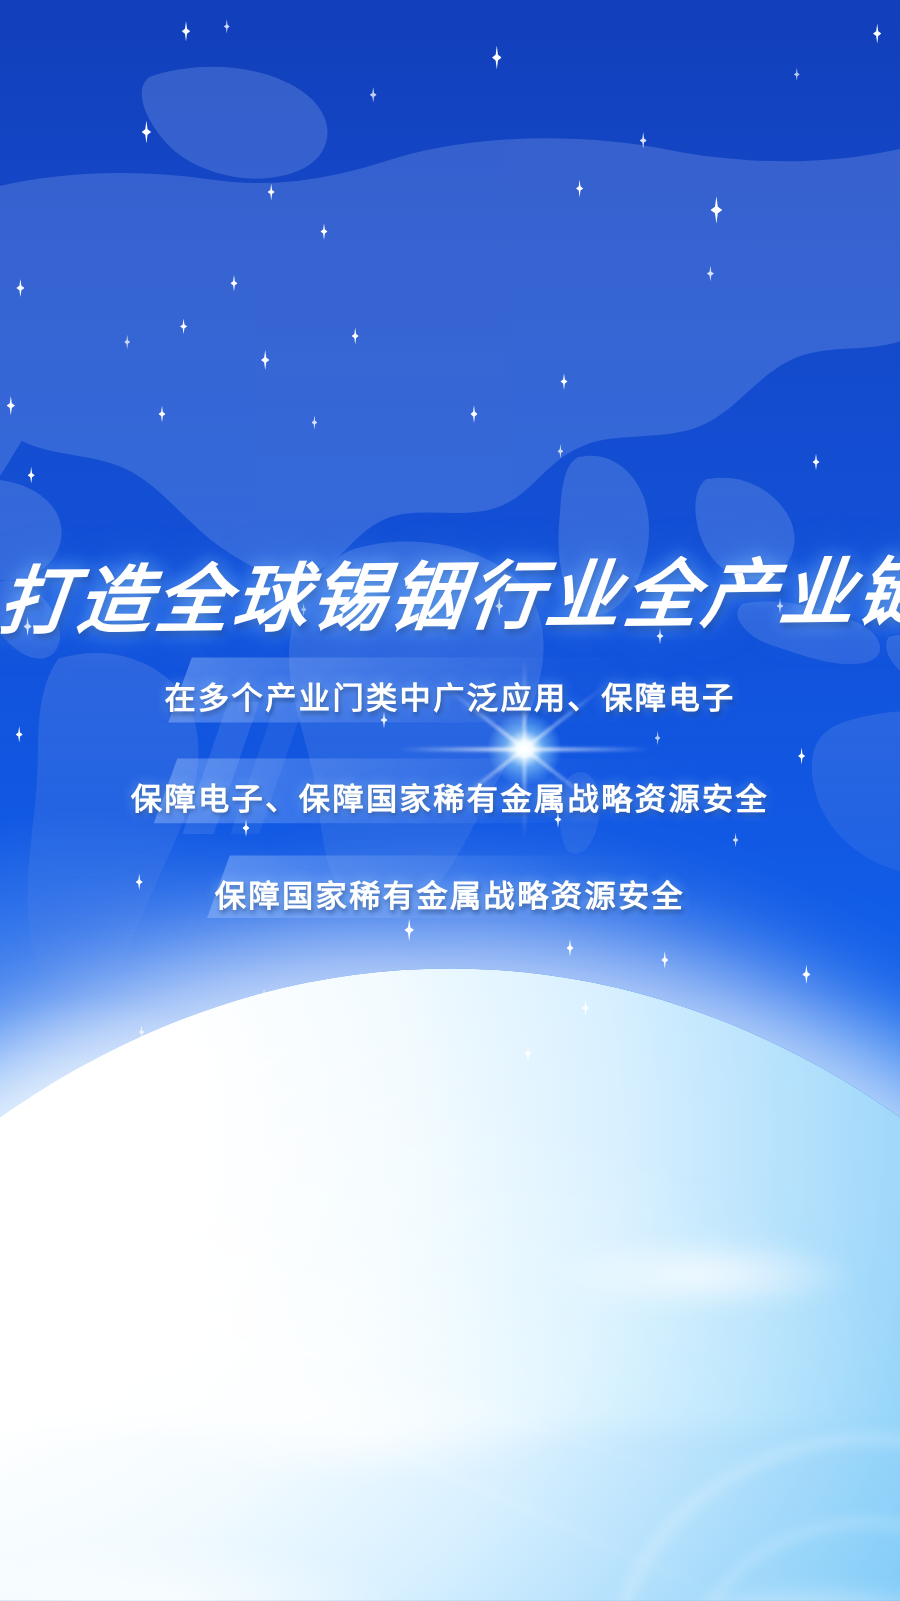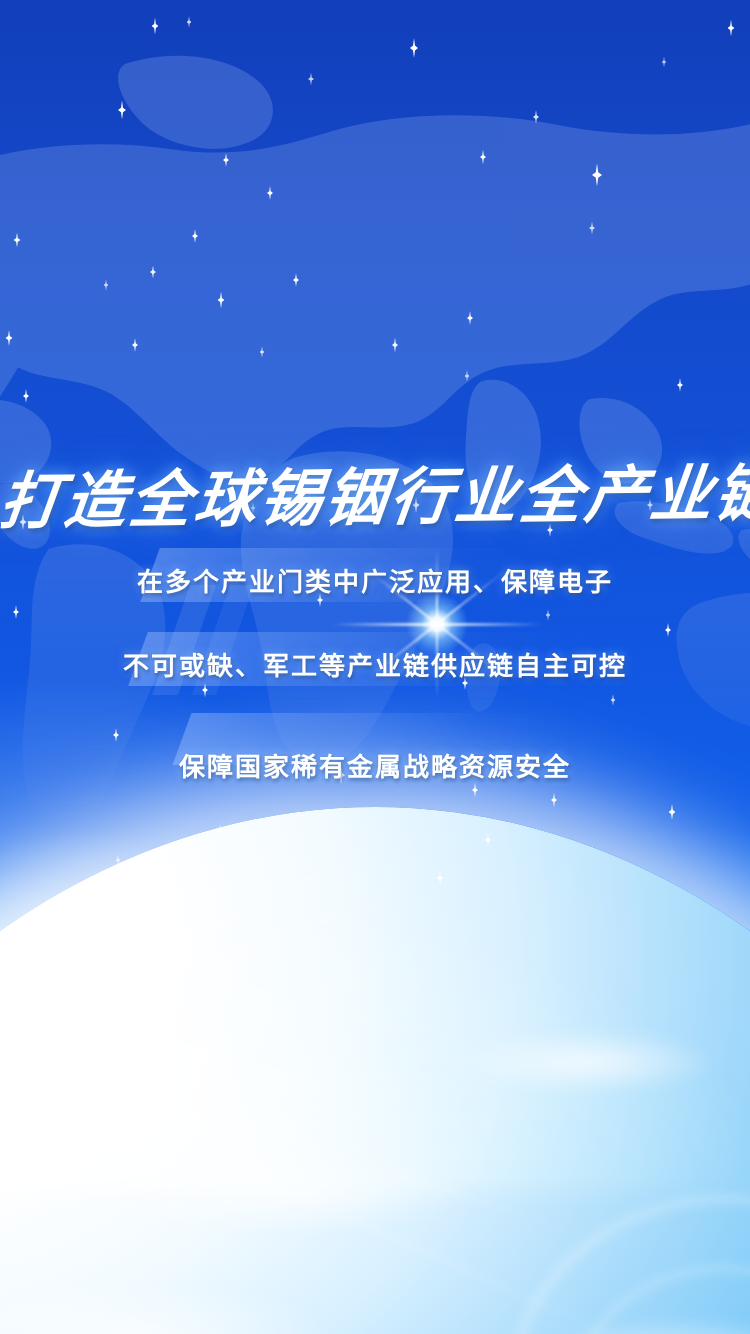--- a/index.html
+++ b/index.html
@@ -193,21 +193,21 @@
     font-size:26px;
     font-weight:700;
     letter-spacing:2px;
     white-space:nowrap;
     text-shadow:
       0 0 10px rgba(150,205,255,.6),
       1px 2px 4px rgba(10,35,95,.65);
   }
   .sub-1{top:561px;}
   .sub-2{top:645px;}
-  .sub-3{top:746px;}
+  .sub-3{top:726px;}
 
   
   .watermark{
     position:absolute;
     left:138px;top:575px;
     width:120px;height:130px;
     opacity:.17;
     pointer-events:none;
   }
 </style>
@@ -387,18 +387,18 @@
   <svg class="watermark" viewBox="0 0 120 130" aria-hidden="true">
     <path d="M14,120 L52,10 L78,10 L40,120 Z" fill="#ffffff" opacity=".55"></path>
     <path d="M54,120 L92,10 L116,10 L78,120 Z" fill="#ffffff" opacity=".35"></path>
   </svg>
 
   <div class="content">
     <h1 class="title">打造全球锡铟行业全产业链链主</h1>
 
     <div class="sub sub-1">在多个产业门类中广泛应用、保障电子</div>
 
-    <div class="sub sub-2">不可或缺、军工等产业链供应链自主可控</div>
+    <div class="sub sub-2">保障电子、保障国家稀有金属战略资源安全</div>
 
     <div class="sub sub-3">保障国家稀有金属战略资源安全</div>
   </div>
 
 </div>
 
 </body></html>

